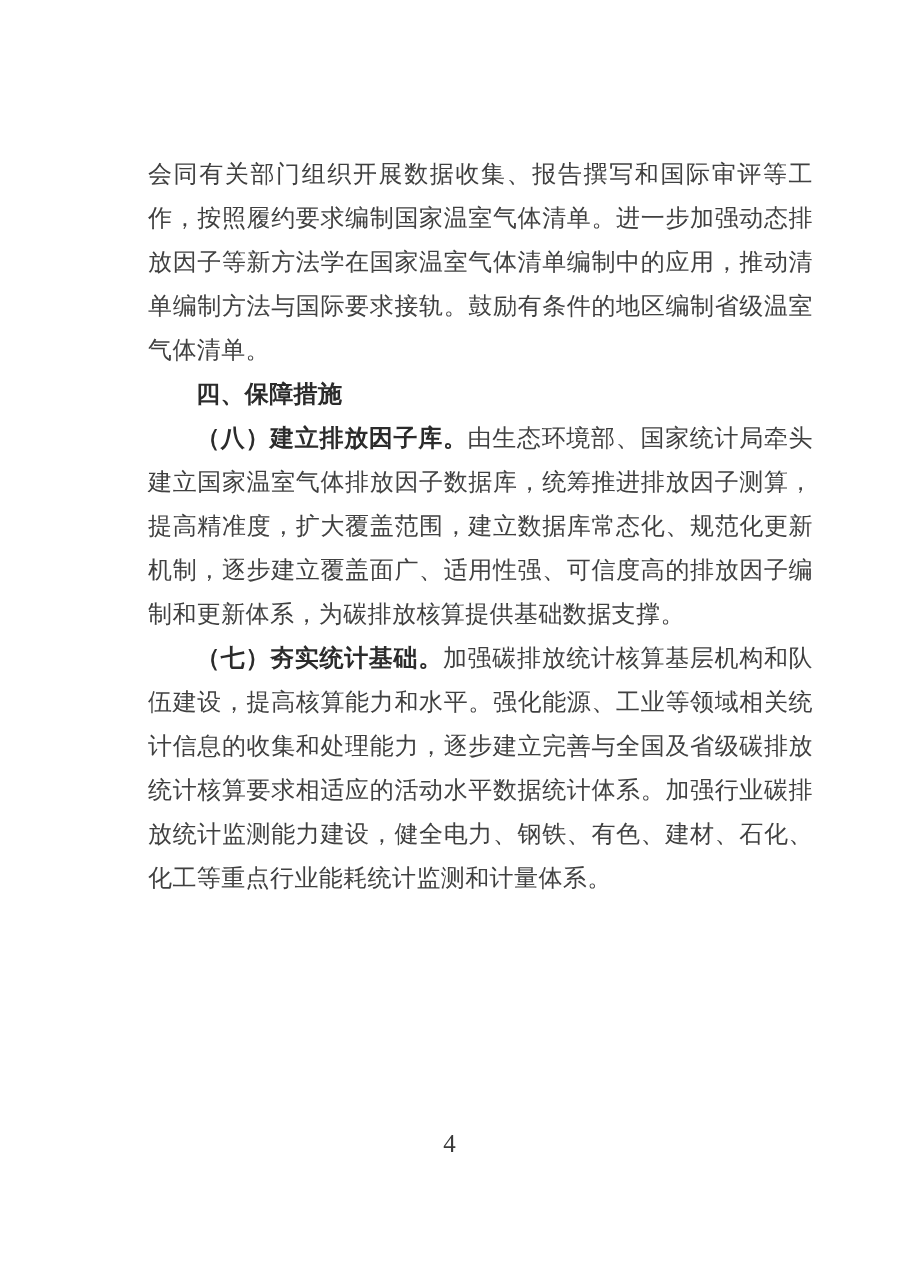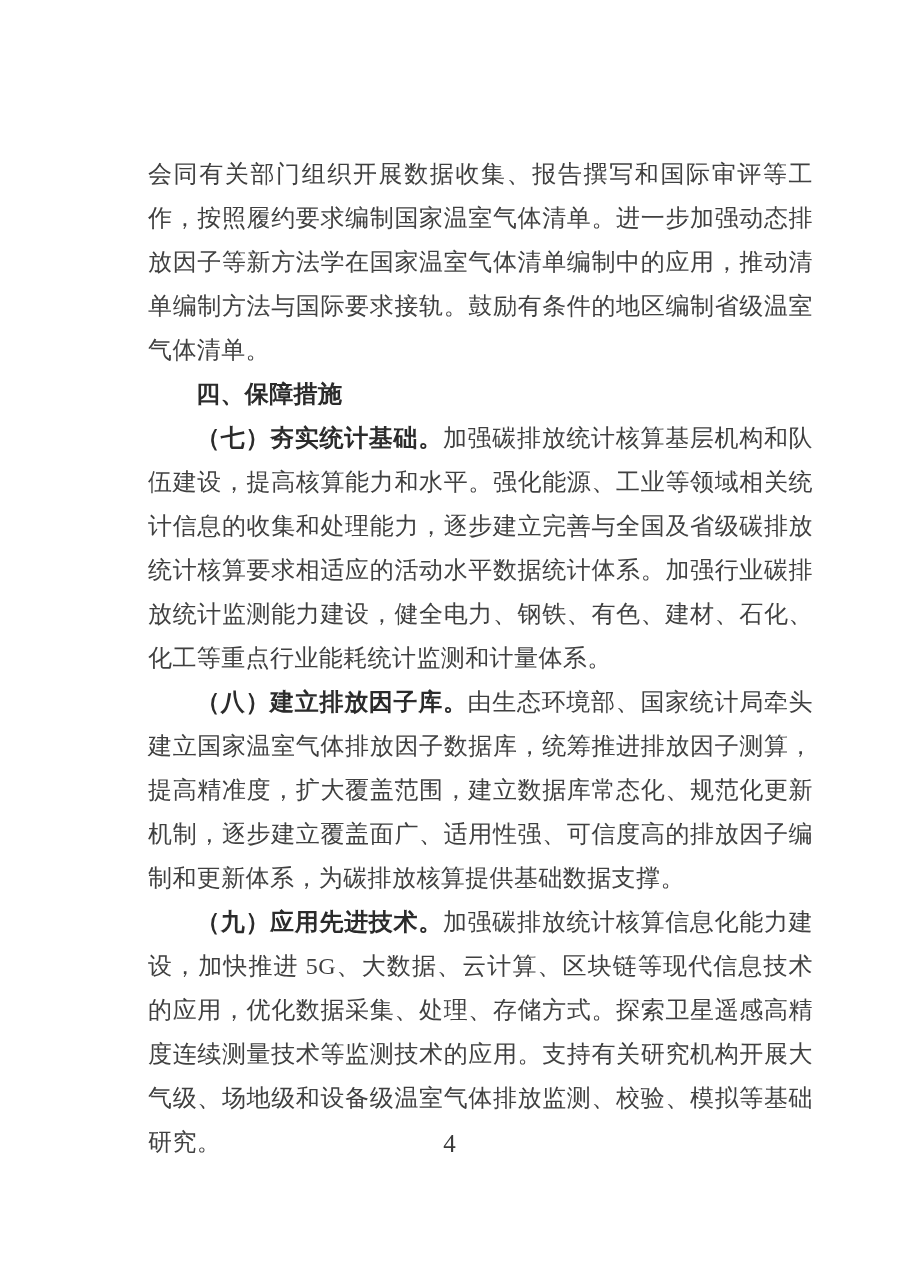--- a/index.html
+++ b/index.html
@@ -61,23 +61,22 @@
 </head>
 <body>
 
 <div class="page">
   <div class="content">
 
     <p class="continuation"><span>会同有关部门组织开展数据收集、报告撰写和国际审评等工作，按照履约要求编制国家温室气体清单。进一步加强动态排放因子等新方法学在国家温室气体清单编制中的应用，推动清单编制方法与国际要求接轨。鼓励有条件的地区编制省级温室气体清单。</span></p>
 
     <p class="heading"><span>四、保障措施</span></p>
 
+    <p><span class="lead">（八）建立排放因子库。</span><span>由生态环境部、国家统计局牵头建立国家温室气体排放因子数据库，统筹推进排放因子测算，提高精准度，扩大覆盖范围，建立数据库常态化、规范化更新机制，逐步建立覆盖面广、适用性强、可信度高的排放因子编制和更新体系，为碳排放核算提供基础数据支撑。</span></p>
+
     <p><span class="lead">（七）夯实统计基础。</span><span>加强碳排放统计核算基层机构和队伍建设，提高核算能力和水平。强化能源、工业等领域相关统计信息的收集和处理能力，逐步建立完善与全国及省级碳排放统计核算要求相适应的活动水平数据统计体系。加强行业碳排放统计监测能力建设，健全电力、钢铁、有色、建材、石化、化工等重点行业能耗统计监测和计量体系。</span></p>
 
-    <p><span class="lead">（八）建立排放因子库。</span><span>由生态环境部、国家统计局牵头建立国家温室气体排放因子数据库，统筹推进排放因子测算，提高精准度，扩大覆盖范围，建立数据库常态化、规范化更新机制，逐步建立覆盖面广、适用性强、可信度高的排放因子编制和更新体系，为碳排放核算提供基础数据支撑。</span></p>
-
-    <p><span class="lead">（九）应用先进技术。</span><span>加强碳排放统计核算信息化能力建设，加快推进 5G、大数据、云计算、区块链等现代信息技术的应用，优化数据采集、处理、存储方式。探索卫星遥感高精度连续测量技术等监测技术的应用。支持有关研究机构开展大气级、场地级和设备级温室气体排放监测、校验、模拟等基础研究。</span></p>
 
 
   </div>
 
   <div class="page-number">4</div>
 </div>
 
 </body></html>

